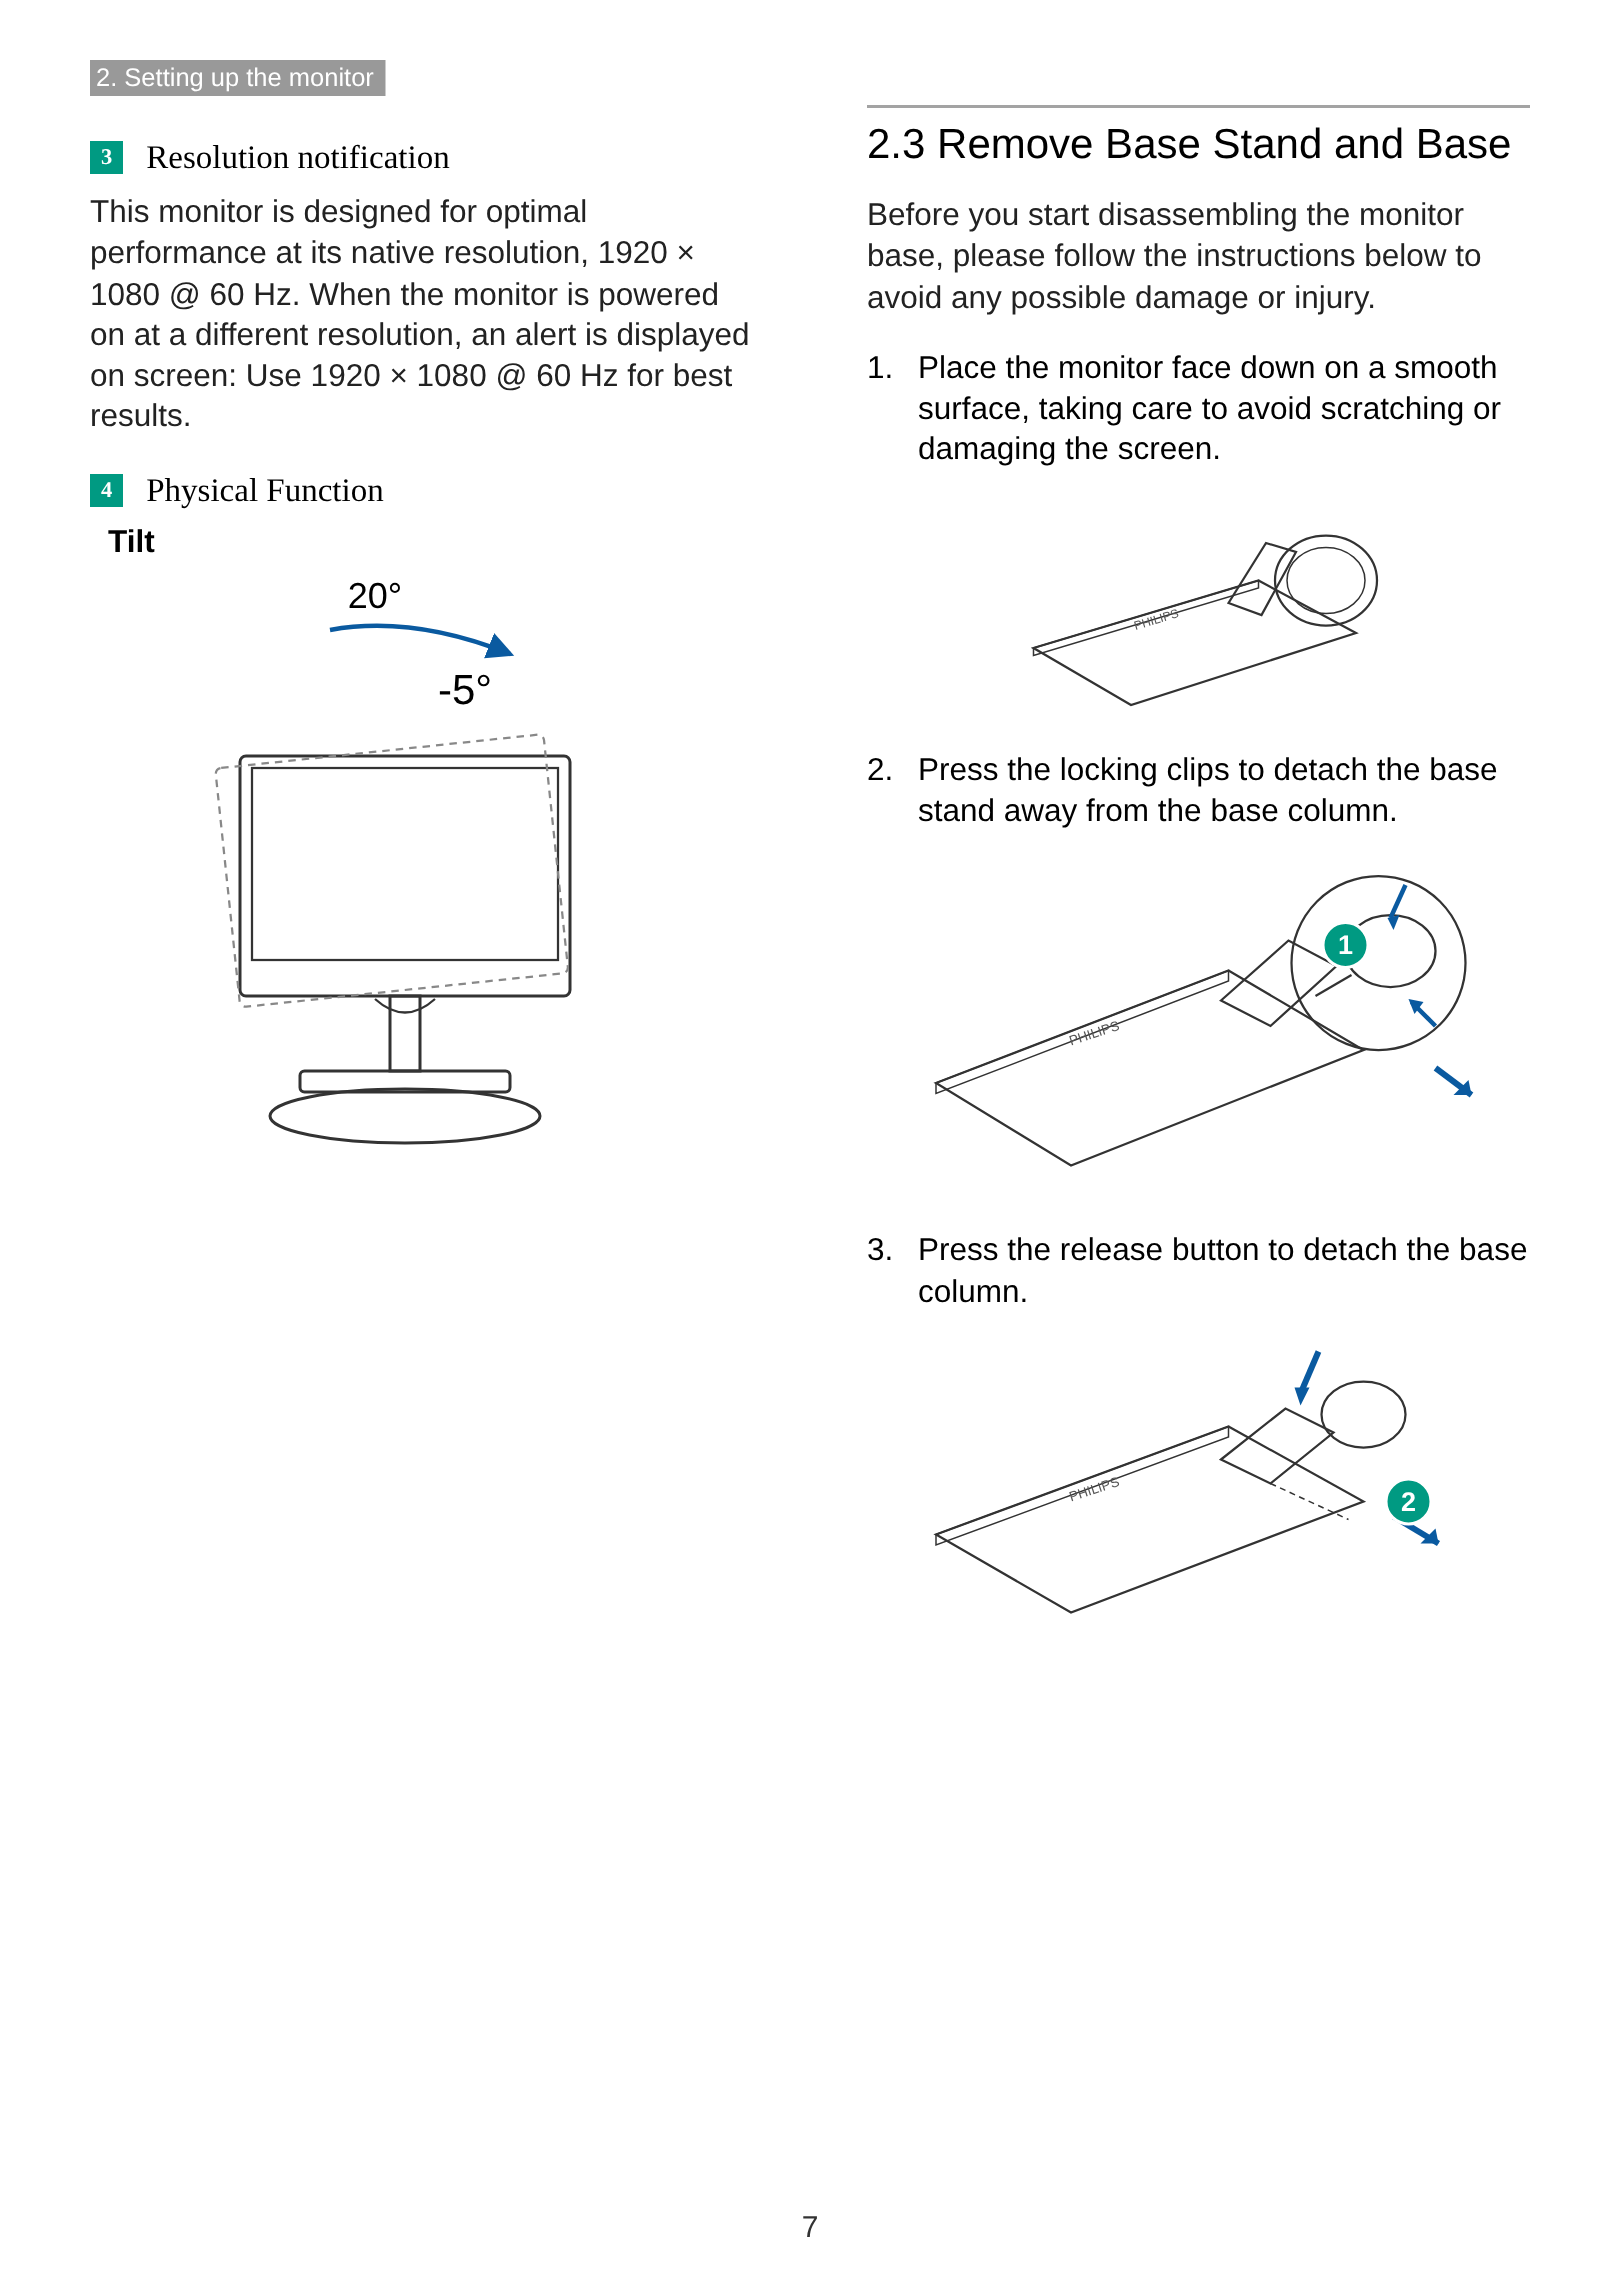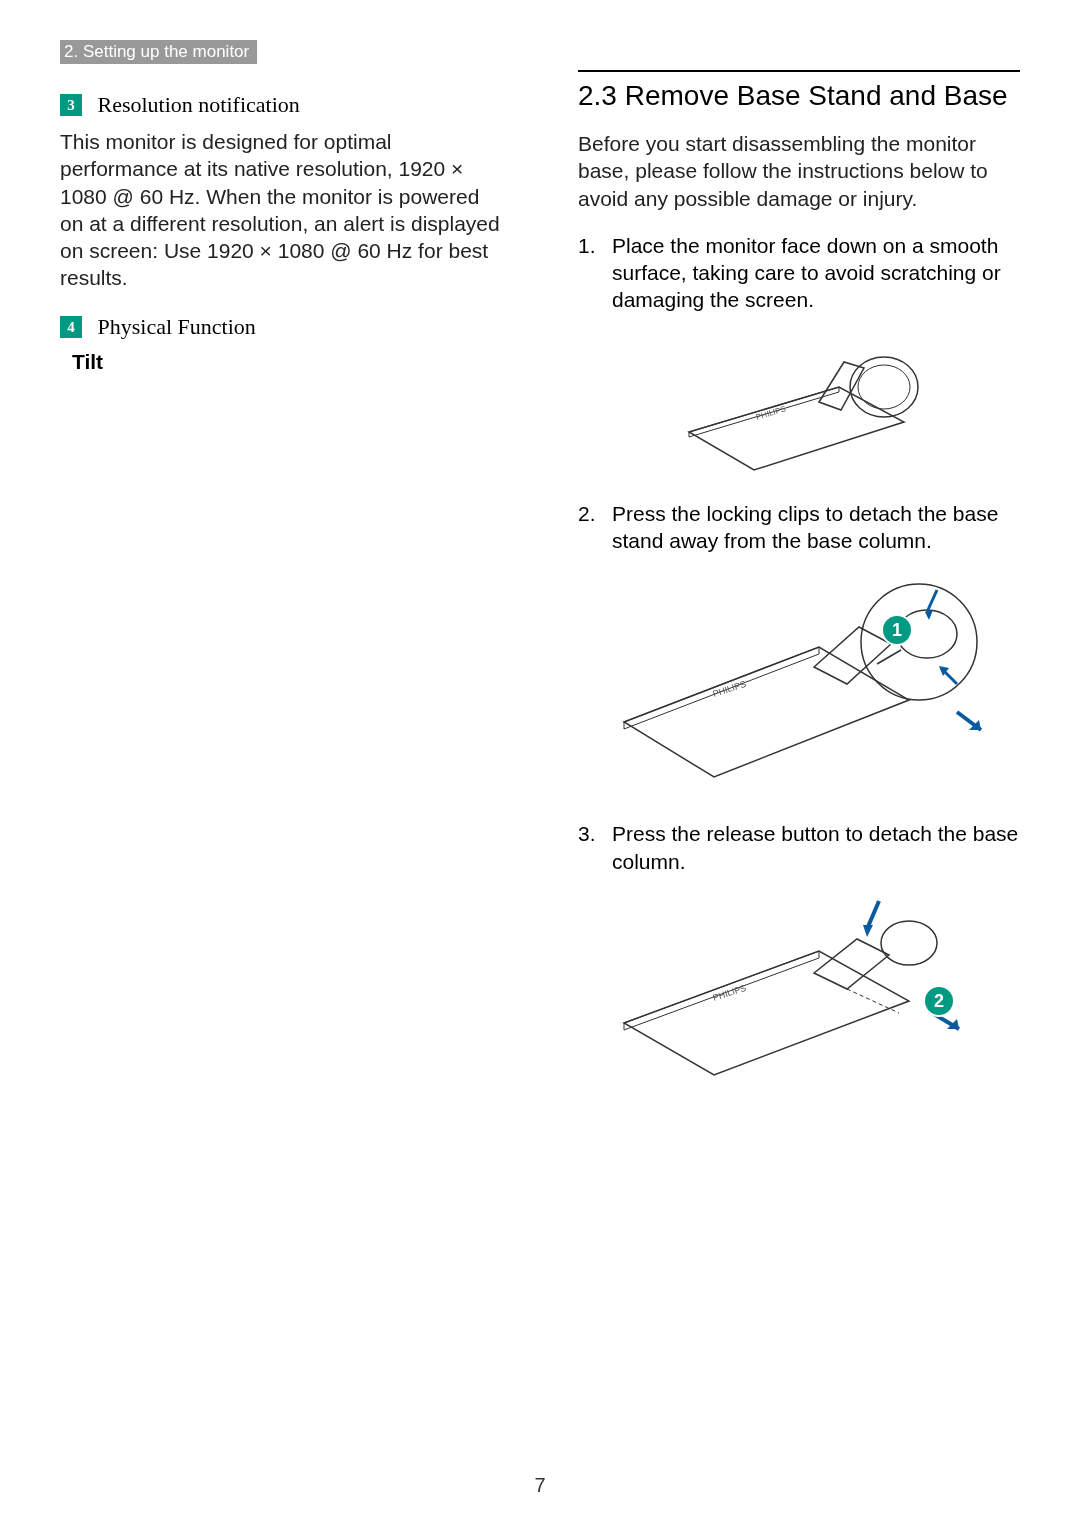--- a/index.html
+++ b/index.html
@@ -54,21 +54,21 @@
     margin-bottom: 20px;
     font-weight: 400;
   }
   .tilt-label {
     font-size: 21px;
     margin: 8px 0 10px 12px;
     font-weight: 700;
   }
   .section-title {
     font-size: 28px;
-    border-top: 2px solid #000000;
+    border-top: 2px solid #a3a3a3;
     padding-top: 8px;
     margin-top: 30px;
     margin-bottom: 18px;
     font-weight: 400;
   }
   .ol-item {
     display: flex;
     font-size: 21px;
     line-height: 1.3;
     margin: 12px 0 18px 0;
@@ -114,20 +114,49 @@
 
     <p class="body-text">This monitor is designed for optimal performance at its native resolution, 1920 × 1080 @ 60 Hz. When the monitor is powered on at a different resolution, an alert is displayed on screen: Use 1920 × 1080 @ 60 Hz for best results.</p>
 
     <div class="sub-head">
       <span class="num-box">4</span>
       <span class="label">Physical Function</span>
     </div>
 
     <div class="tilt-label">Tilt</div>
 
+    <div class="tilt-fig">
+      <div class="angle-row angle-up">20°</div>
+      <svg class="arrow-up-svg" width="180" height="30">
+        <defs>
+          <marker id="ah" markerWidth="8" markerHeight="8" refX="5" refY="3" orient="auto">
+            <path d="M0,0 L6,3 L0,6 Z" fill="#0a5aa0"></path>
+          </marker>
+        </defs>
+        <path d="M40,6 Q95,-4 160,22" fill="none" stroke="#0a5aa0" stroke-width="3" marker-end="url(#ah)"></path>
+      </svg>
+      <div class="angle-row angle-down">-5°</div>
+      <svg class="monitor-svg" width="300" height="280">
+
+        <rect x="40" y="20" width="220" height="160" rx="4" fill="none" stroke="#333" stroke-width="2"></rect>
+        <rect x="48" y="28" width="204" height="128" fill="none" stroke="#333" stroke-width="1.5"></rect>
+
+        <g transform="rotate(-6 150 180)">
+          <rect x="40" y="16" width="220" height="160" rx="4" fill="none" stroke="#888" stroke-width="1.5" stroke-dasharray="5 4"></rect>
+        </g>
+
+        <path d="M130,182 Q150,200 170,182" fill="none" stroke="#333" stroke-width="1.5"></path>
+
+        <path d="M140,180 L140,230 L160,230 L160,180 Z" fill="none" stroke="#333" stroke-width="2"></path>
+
+        <rect x="80" y="230" width="140" height="14" rx="3" fill="none" stroke="#333" stroke-width="2"></rect>
+
+        <ellipse cx="150" cy="260" rx="90" ry="18" fill="none" stroke="#333" stroke-width="2"></ellipse>
+      </svg>
+    </div>
   </div>
 
   <div class="col">
     <div class="section-title">2.3  Remove Base Stand and Base</div>
 
 
     <p class="body-text">Before you start disassembling the monitor base, please follow the instructions below to avoid any possible damage or injury.</p>
 
     <div class="ol-item">
       <span class="n">1.</span>

